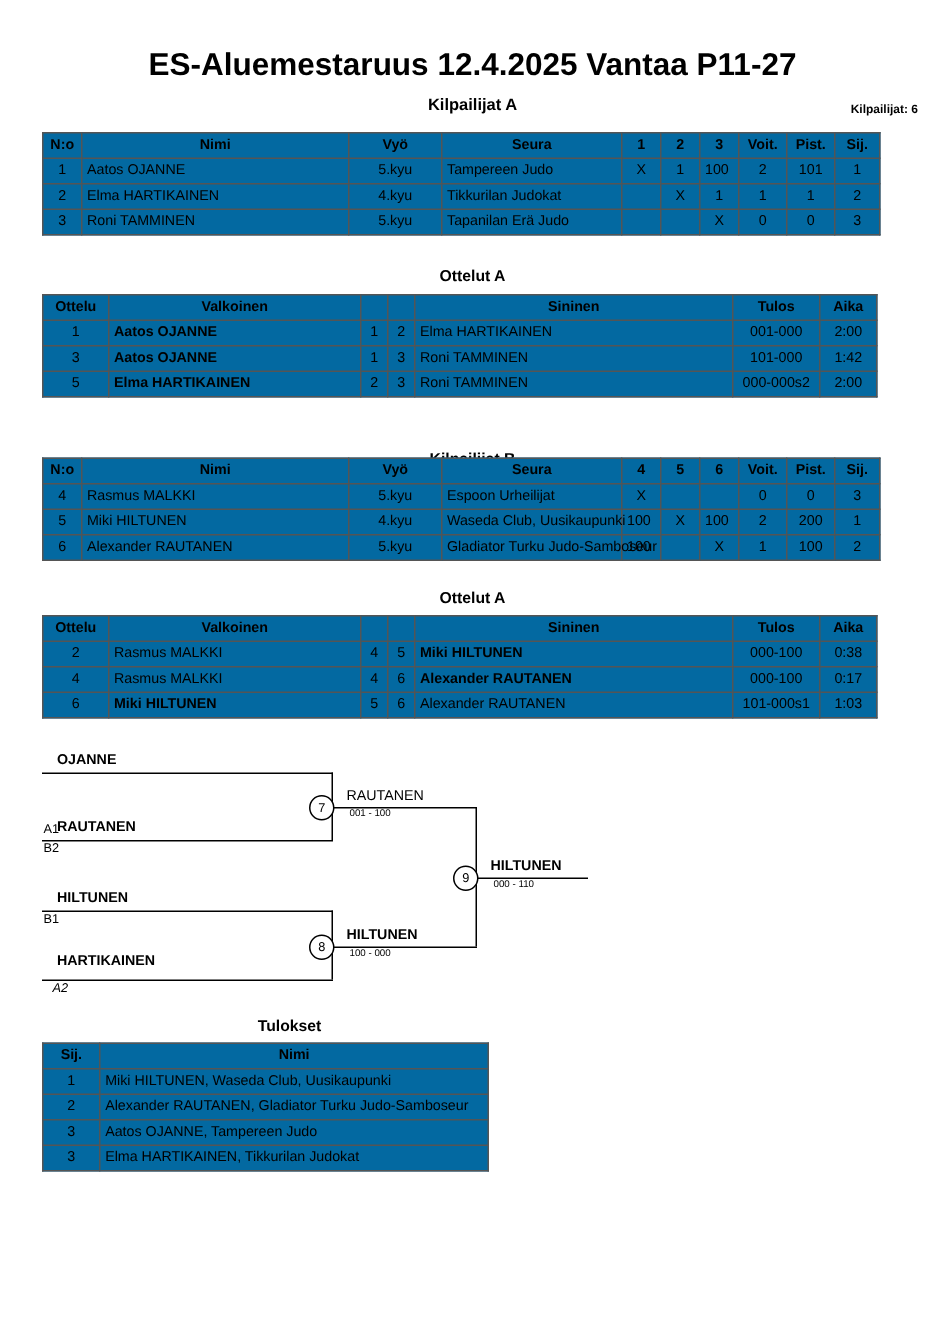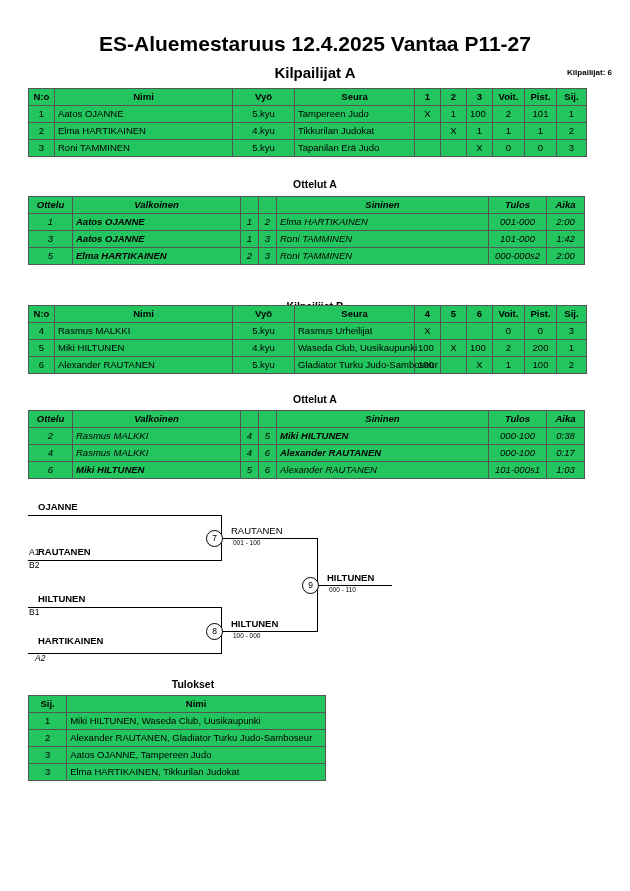--- a/index.html
+++ b/index.html
@@ -26,21 +26,21 @@
     font-size: 21px;
     font-weight: bold;
     letter-spacing: 0px;
   }
   .subtitle {
     position: absolute;
     left: 0;
     top: 64px;
     width: 630px;
     text-align: center;
-    font-size: 15px;
+    font-size: 11px;
     font-weight: bold;
   }
   .entrants {
     position: absolute;
     right: 18px;
     top: 68px;
     font-size: 8px;
     font-weight: bold;
     white-space: nowrap;
   }
@@ -59,21 +59,21 @@
     left: 28px;
   }
 
   
   table.grid {
     position: absolute;
     border-collapse: collapse;
     table-layout: fixed;
     font-size: 9.5px;
     border: 1.6px solid #000;
-    background: #22c55e;
+    background: #0369a1;
   }
   table.grid th, table.grid td {
     border: 0.8px solid #555;
     padding: 0px 3px;
     height: 16px;
     line-height: 16px;
     overflow: visible;
     white-space: nowrap;
   }
   table.grid th {
@@ -101,21 +101,21 @@
   .tbl-competitors col.c-no    { width: 26px; }
   .tbl-competitors col.c-name  { width: 178px; }
   .tbl-competitors col.c-belt  { width: 62px; }
   .tbl-competitors col.c-club  { width: 120px; }
   .tbl-competitors col.c-m     { width: 26px; }
   .tbl-competitors col.c-win   { width: 32px; }
   .tbl-competitors col.c-pts   { width: 32px; }
   .tbl-competitors col.c-rank  { width: 30px; }
 
   
-  .tbl-matches { left: 28px; width: 546px; font-style: italic; }
+  .tbl-matches { left: 28px; width: 546px; }
   .tbl-matches col.m-no    { width: 44px; }
   .tbl-matches col.m-white { width: 168px; }
   .tbl-matches col.m-n1    { width: 18px; }
   .tbl-matches col.m-n2    { width: 18px; }
   .tbl-matches col.m-blue  { width: 212px; }
   .tbl-matches col.m-res   { width: 58px; }
   .tbl-matches col.m-time  { width: 38px; }
 
   
   .tbl-results { left: 28px; width: 298px; }
@@ -328,21 +328,21 @@
       <th class="sep-left">Voit.</th>
       <th>Pist.</th>
       <th>Sij.</th>
     </tr>
   </thead>
   <tbody>
     <tr>
       <td class="c">4</td>
       <td class="l">Rasmus MALKKI</td>
       <td class="c">5.kyu</td>
-      <td class="l">Rasmus Urheilijat</td>
+      <td class="l">Espoon Urheilijat</td>
       <td class="c">X</td>
       <td class="c"></td>
       <td class="c"></td>
       <td class="c sep-left">0</td>
       <td class="c">0</td>
       <td class="c">3</td>
     </tr>
     <tr>
       <td class="c">5</td>
       <td class="l">Miki HILTUNEN</td>

